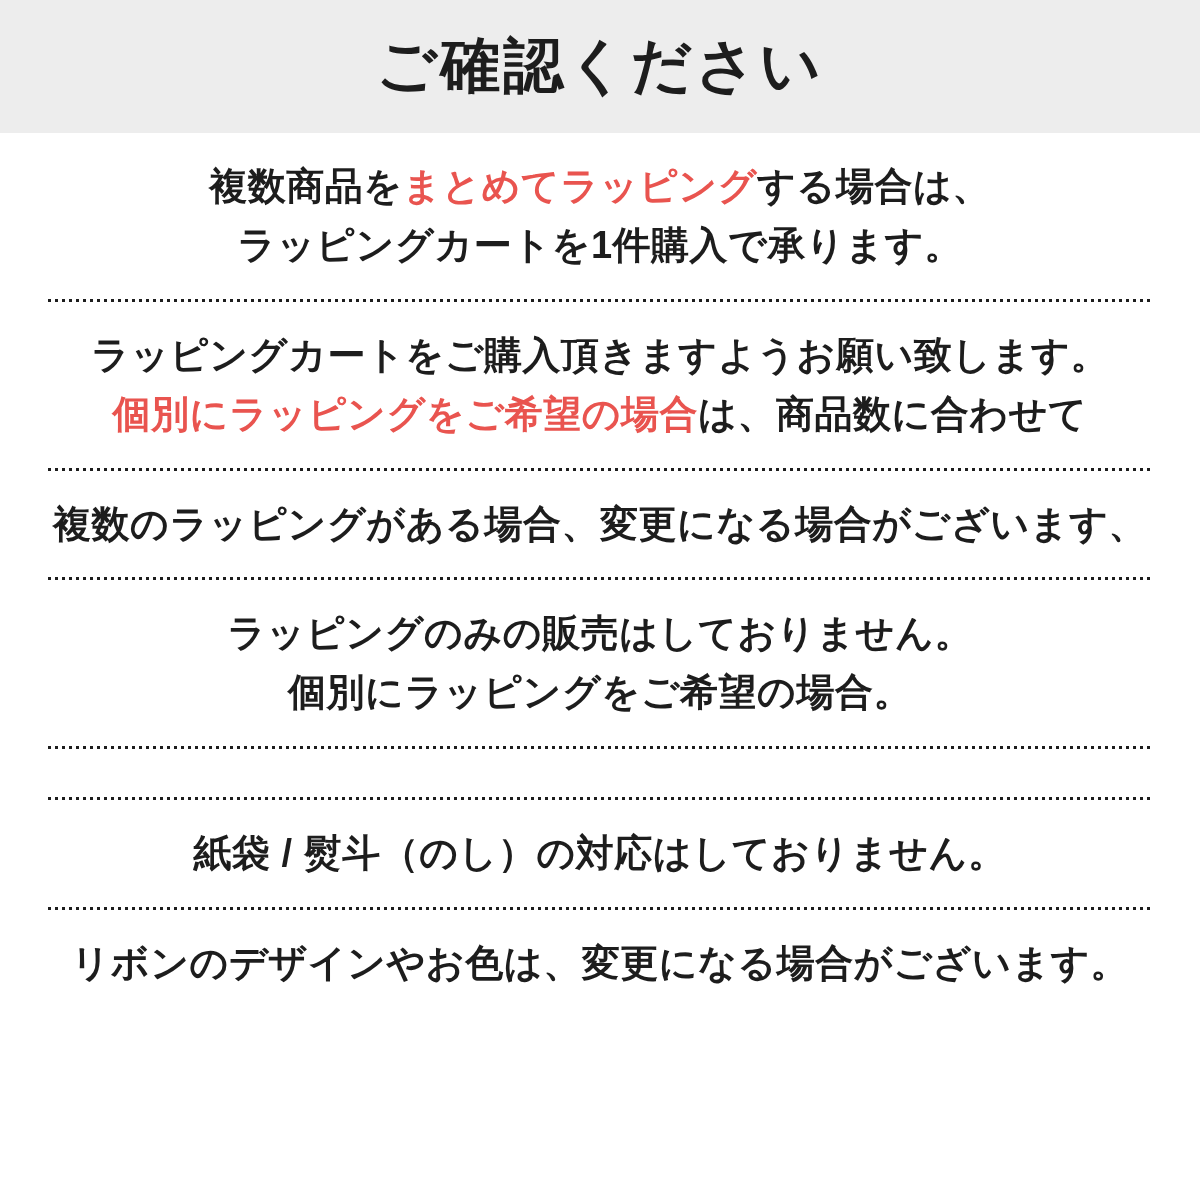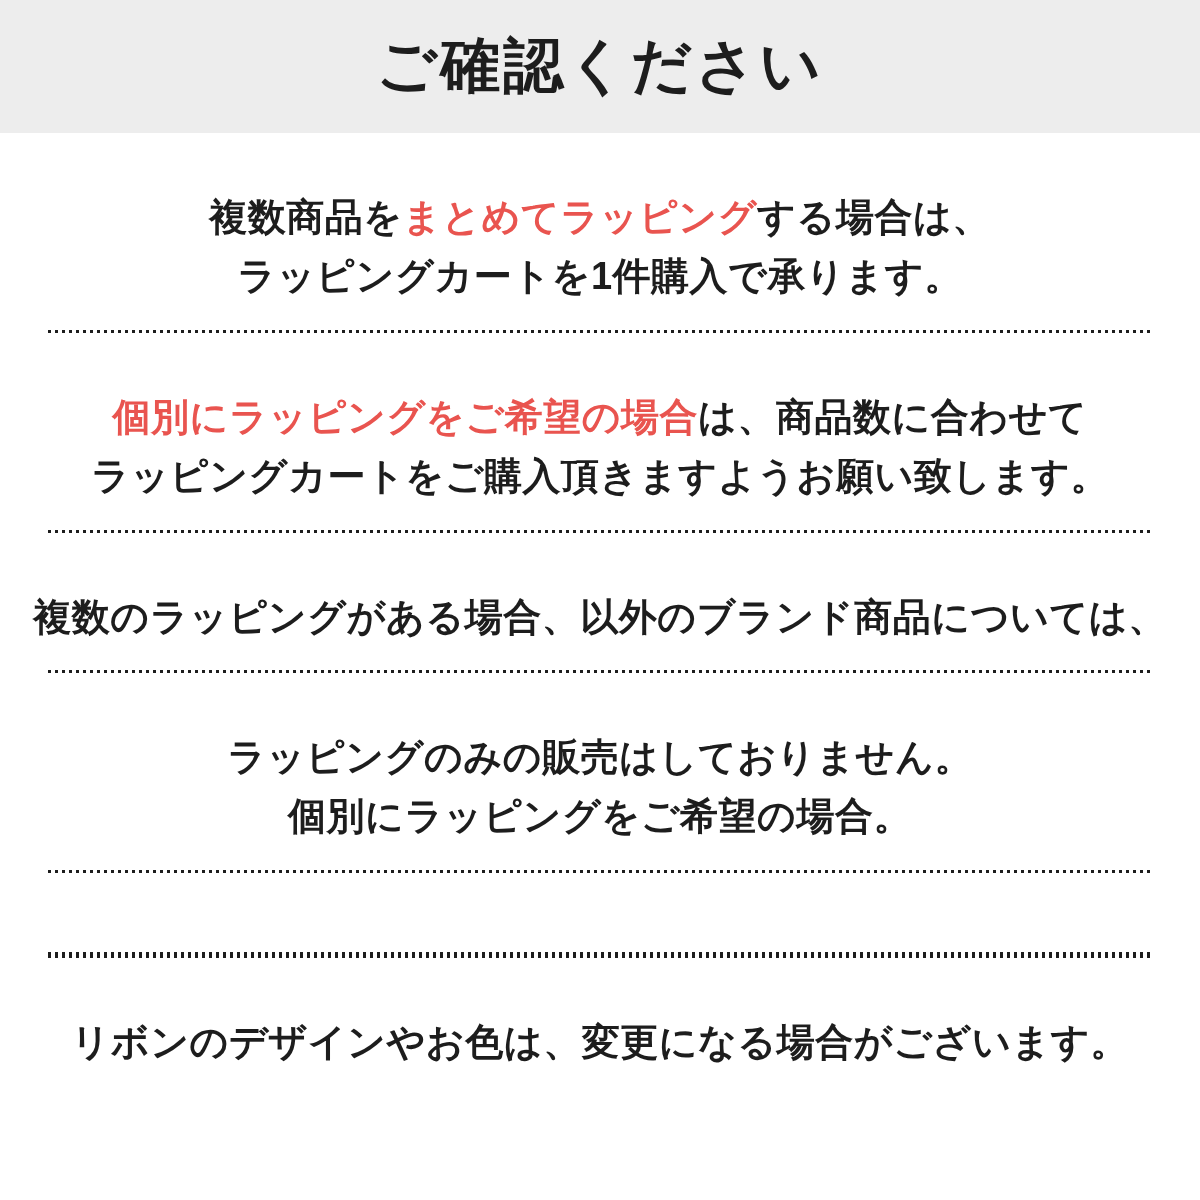--- a/index.html
+++ b/index.html
@@ -27,21 +27,20 @@
     font-weight: 700;
     letter-spacing: 3px;
     color: var(--text-color, #1d1d1d);
   }
   .notice-body {
     padding: 0;
   }
   .notice-section {
     padding: 24px 30px;
     text-align: center;
-    margin-top: 31px;
   }
   .notice-line {
     margin: 0;
     font-size: 38px;
     font-weight: 700;
     line-height: 1.55;
     letter-spacing: 0.5px;
     white-space: nowrap;
   }
   .notice-line .accent {
@@ -66,33 +65,36 @@
   <h1 class="page-title">ご確認ください</h1>
 </div>
 
 <main class="notice-body">
     <section class="notice-section">
       <p class="notice-line"><span class="">複数商品を</span><span class="accent">まとめてラッピング</span><span class="">する場合は、</span></p>
       <p class="notice-line"><span class="">ラッピングカートを1件購入で承ります。</span></p>
     </section>
     <div class="divider"></div>
     <section class="notice-section">
+      <p class="notice-line"><span class="">ラッピングカートをご購入頂きますようお願い致します。</span></p>
       <p class="notice-line"><span class="accent">個別にラッピングをご希望の場合</span><span class="">は、商品数に合わせて</span></p>
-      <p class="notice-line"><span class="">ラッピングカートをご購入頂きますようお願い致します。</span></p>
     </section>
     <div class="divider"></div>
     <section class="notice-section">
-      <p class="notice-line"><span class="">複数のラッピングがある場合、以外のブランド商品については、</span></p>
+      <p class="notice-line"><span class="">複数のラッピングがある場合、変更になる場合がございます、</span></p>
     </section>
     <div class="divider"></div>
     <section class="notice-section">
       <p class="notice-line"><span class="">ラッピングのみの販売はしておりません。</span></p>
       <p class="notice-line"><span class="">個別にラッピングをご希望の場合。</span></p>
     </section>
     <div class="divider"></div>
     <section class="notice-section">
     </section>
     <div class="divider"></div>
+    <section class="notice-section">
+      <p class="notice-line"><span class="">紙袋 / 熨斗（のし）の対応はしておりません。</span></p>
+    </section>
     <div class="divider"></div>
     <section class="notice-section">
       <p class="notice-line"><span class="">リボンのデザインやお色は、変更になる場合がございます。</span></p>
     </section>
   </main>
 
 </body></html>

